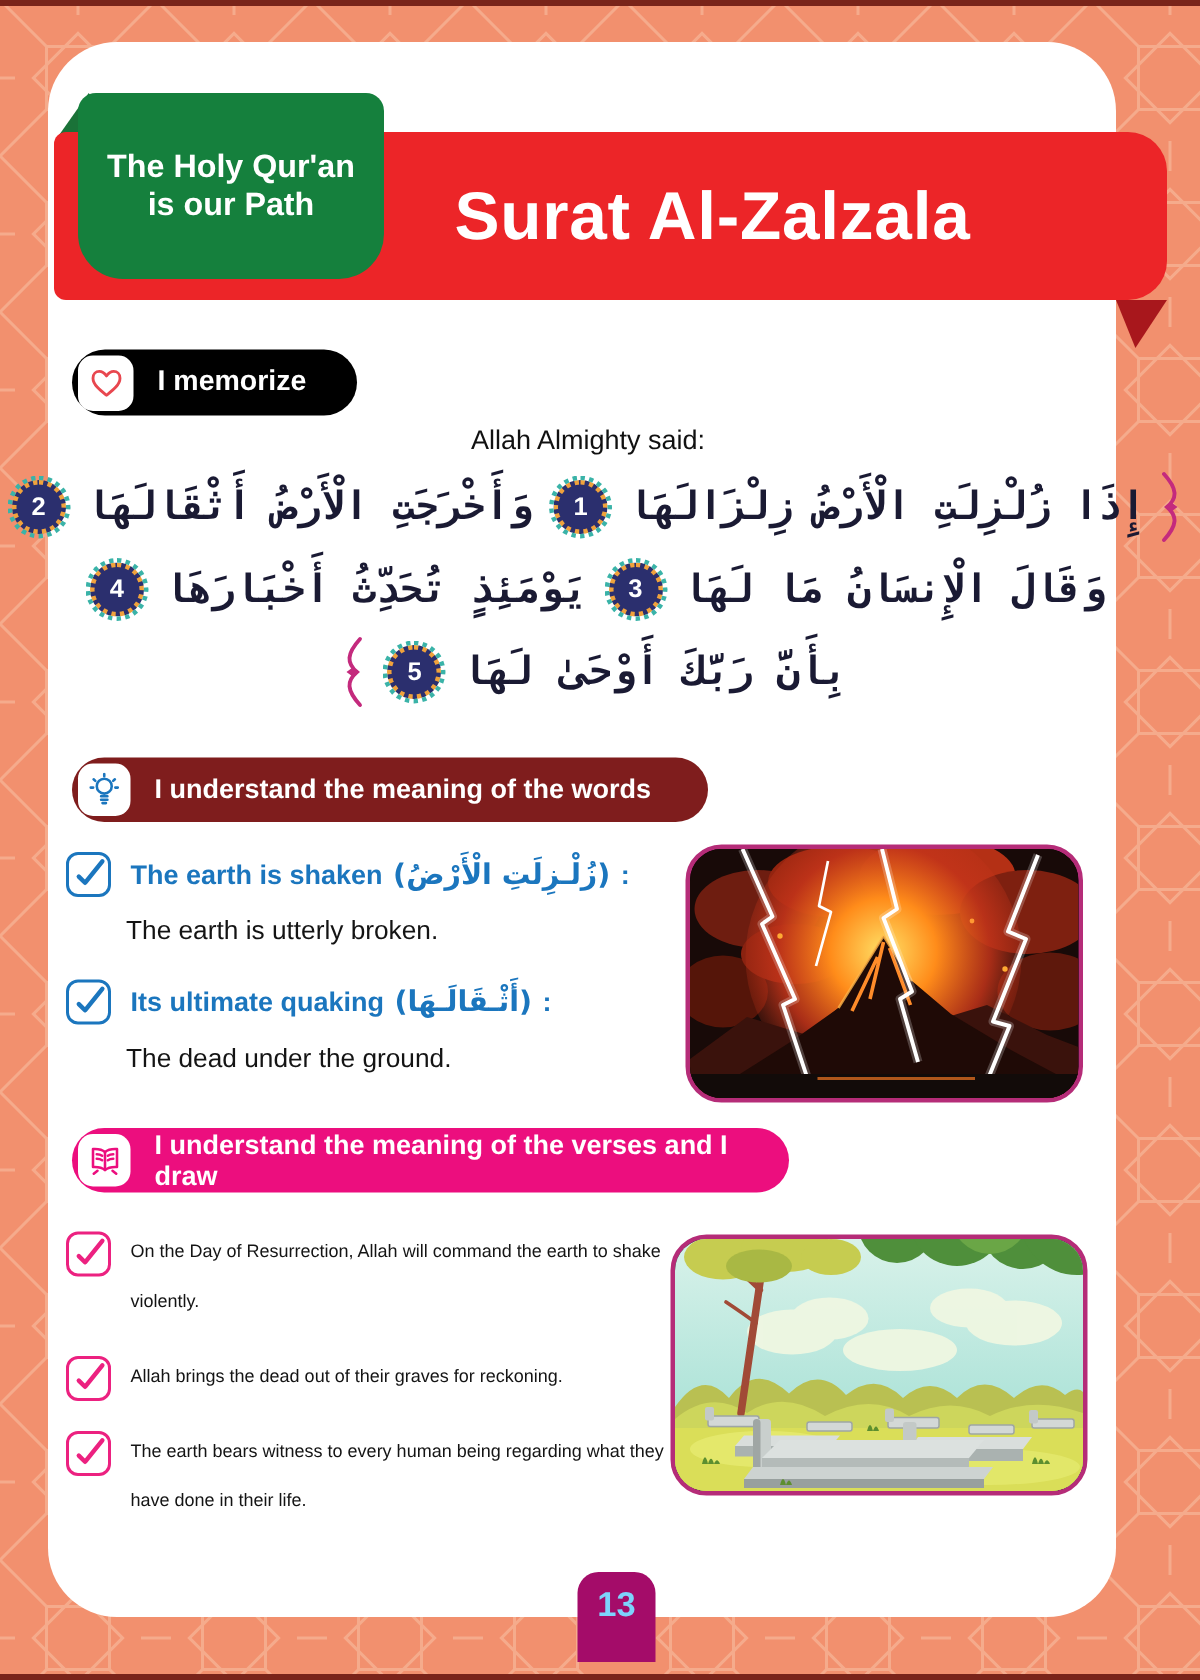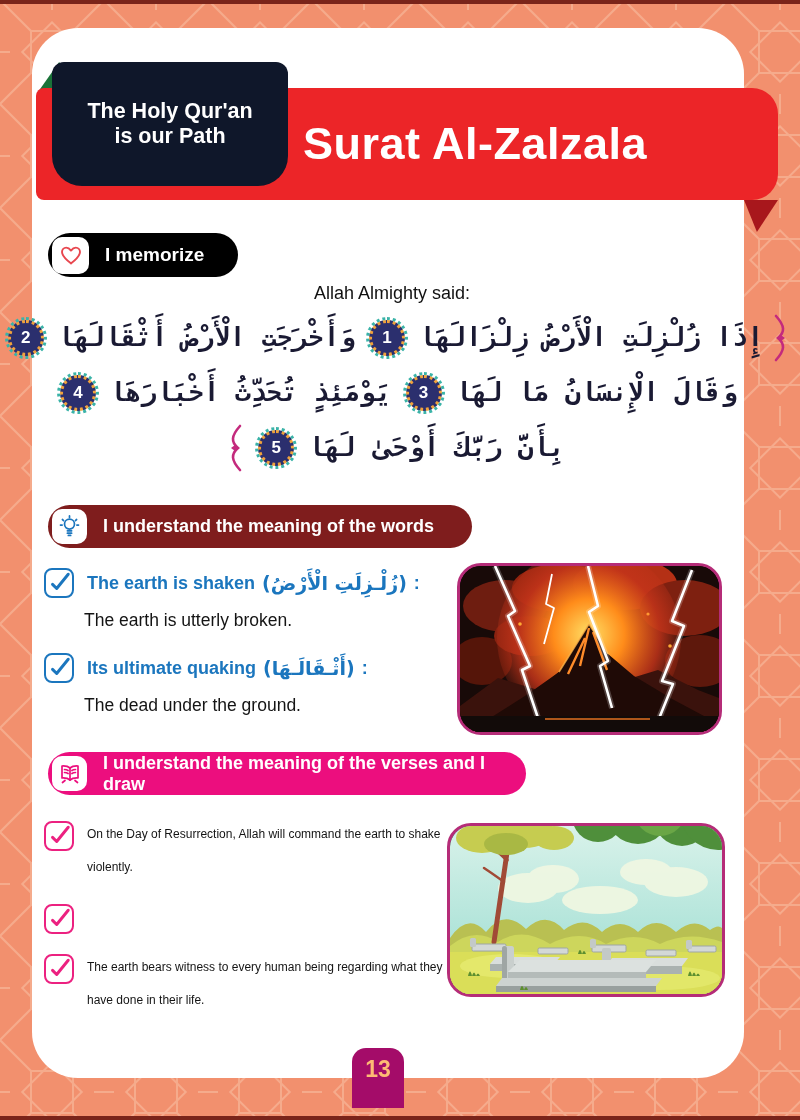--- a/index.html
+++ b/index.html
@@ -27,22 +27,22 @@
   }
   .ribbon-fold{
     position:absolute;left:744px;top:200px;width:34px;height:32px;background:#A8171C;
     clip-path:polygon(0 0,100% 0,38% 100%);z-index:2;
   }
   .ribbon-title{
     position:absolute;left:215px;top:118px;width:520px;z-index:4;
     color:#ffffff;font-size:45px;font-weight:bold;text-align:center;letter-spacing:.5px;
   }
   .badge-green{
-    position:absolute;left:52px;top:62px;width:236px;height:124px;z-index:4;
-    background:#0f172a;border-radius:12px 12px 30px 30px;
+    position:absolute;left:52px;top:62px;width:204px;height:124px;z-index:4;
+    background:#15803d;border-radius:12px 12px 30px 30px;
     color:#fff;font-weight:bold;font-size:21.5px;text-align:center;
     display:flex;flex-direction:column;justify-content:center;
   }
   
   .pill{
     position:absolute;display:flex;align-items:center;z-index:4;
     border-radius:23px;color:#fff;font-weight:bold;
   }
   .pill-icon{
     background:#fff;border-radius:10px;display:flex;align-items:center;justify-content:center;
@@ -100,23 +100,23 @@
   
   .illus{
     position:absolute;z-index:4;border:3px solid #B52C78;border-radius:24px;
     overflow:hidden;background:#000;
   }
   .illus-volcano{left:457px;top:563px;width:259px;height:166px;}
   .illus-cemetery{left:447px;top:823px;width:272px;height:168px;}
   .illus svg{display:block;}
   
   .page-tab{
-    position:absolute;left:352px;top:1048px;width:52px;height:60px;z-index:30;
+    position:absolute;left:385px;top:1048px;width:52px;height:60px;z-index:30;
     background:#A40C69;border-radius:14px 14px 0 0;
-    color:#fdba74;font-weight:bold;font-size:23px;text-align:center;padding-top:8px;box-sizing:border-box;
+    color:#7dd3fc;font-weight:bold;font-size:23px;text-align:center;padding-top:8px;box-sizing:border-box;
   }
 </style>
 </head>
 <body>
 
 <svg class="bg-pattern" width="800" height="1120" xmlns="http://www.w3.org/2000/svg">
   <defs>
     <pattern id="geo" width="104" height="104" patternUnits="userSpaceOnUse">
       <g fill="none" stroke="#F7B294" stroke-width="2" opacity="0.8">
         <rect x="31" y="31" width="42" height="42"></rect>
@@ -290,20 +290,21 @@
       </svg>
     </span>
     <span class="point-text">On the Day of Resurrection, Allah will command the earth to shake violently.</span>
   </div>
   <div class="point">
     <span class="checkbox pink">
       <svg width="24" height="24" viewBox="0 0 26 26" fill="none" stroke="currentColor" stroke-width="3.2" stroke-linecap="round" stroke-linejoin="round" style="overflow:visible">
         <path d="M6 14.5l4.5 4.5L23 3.5"></path>
       </svg>
     </span>
+    <span class="point-text">Allah brings the dead out of their graves for reckoning.</span>
   </div>
   <div class="point">
     <span class="checkbox pink">
       <svg width="24" height="24" viewBox="0 0 26 26" fill="none" stroke="currentColor" stroke-width="3.2" stroke-linecap="round" stroke-linejoin="round" style="overflow:visible">
         <path d="M6 14.5l4.5 4.5L23 3.5"></path>
       </svg>
     </span>
     <span class="point-text">The earth bears witness to every human being regarding what  they have done in their life.</span>
   </div>
 </div>

